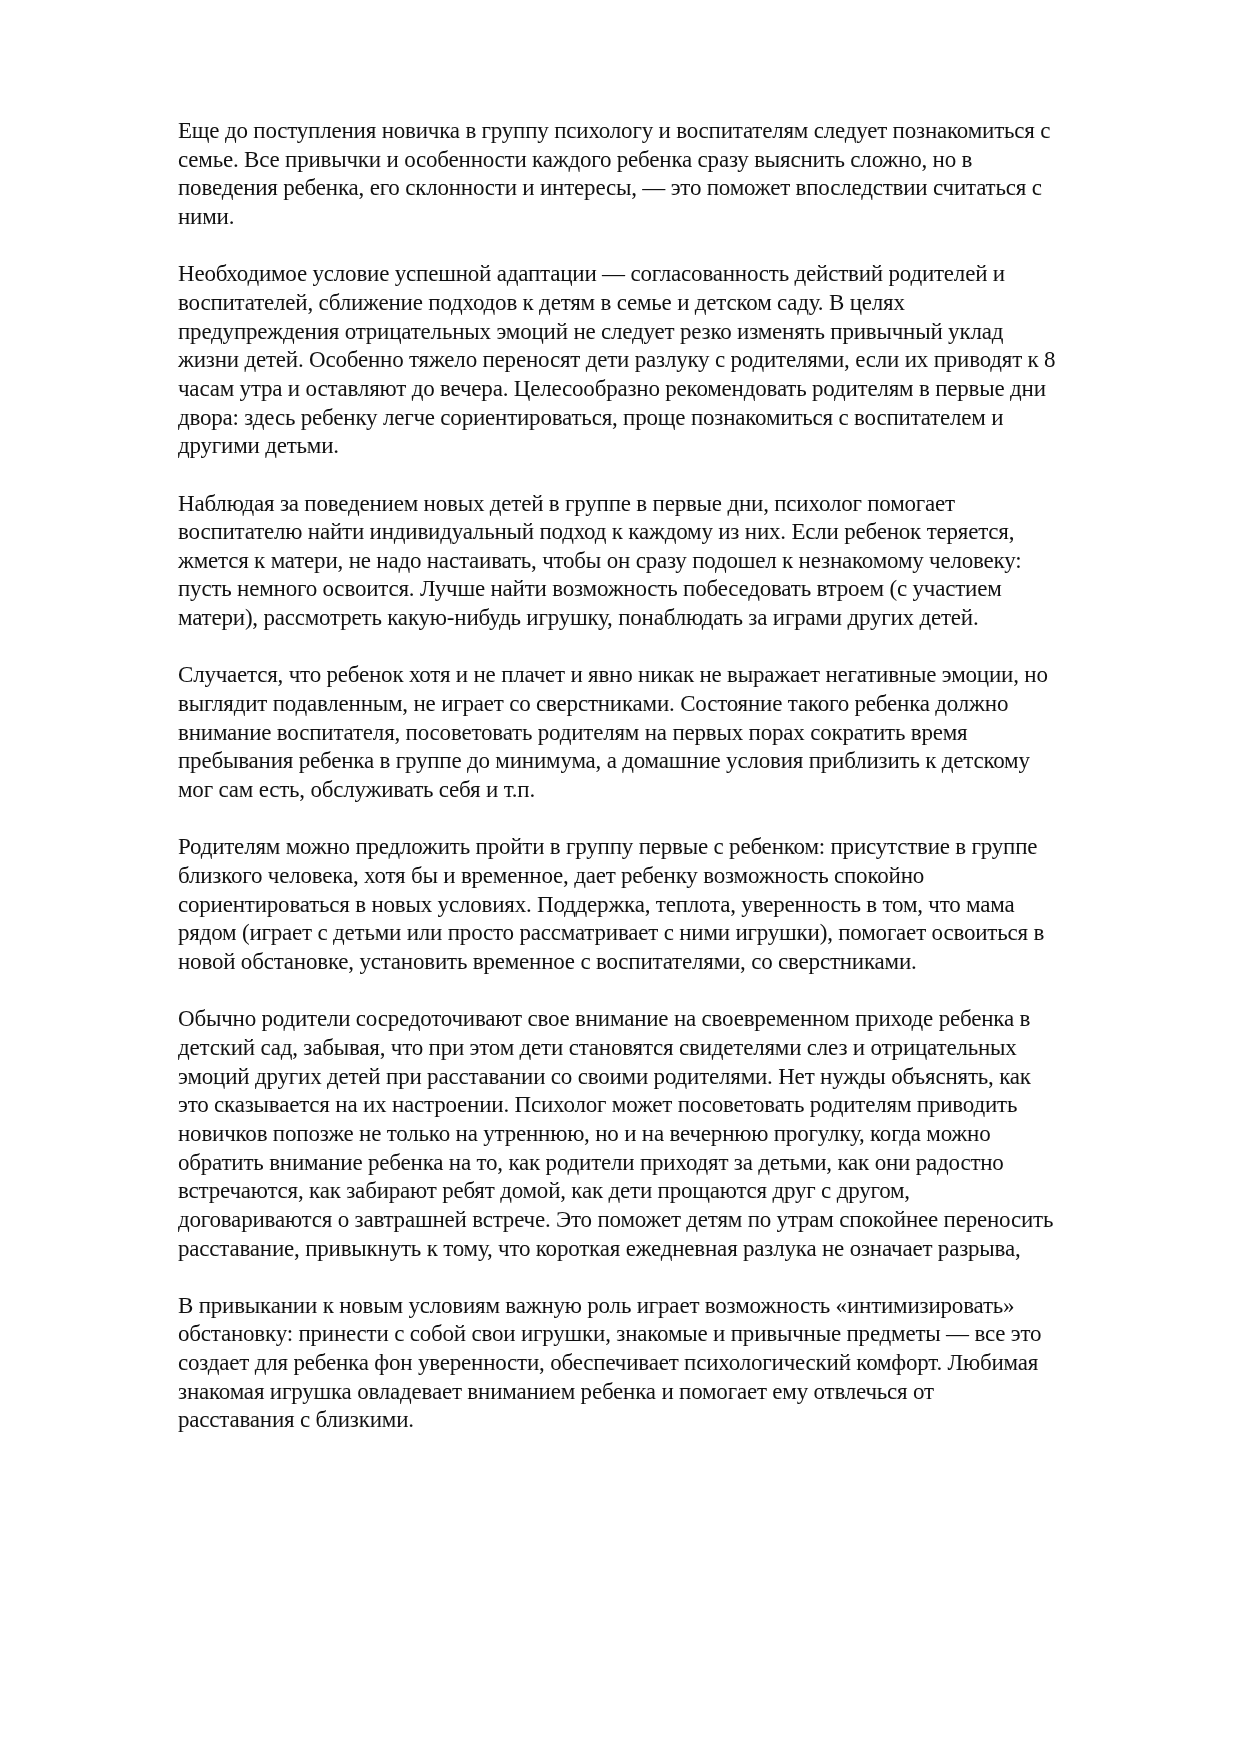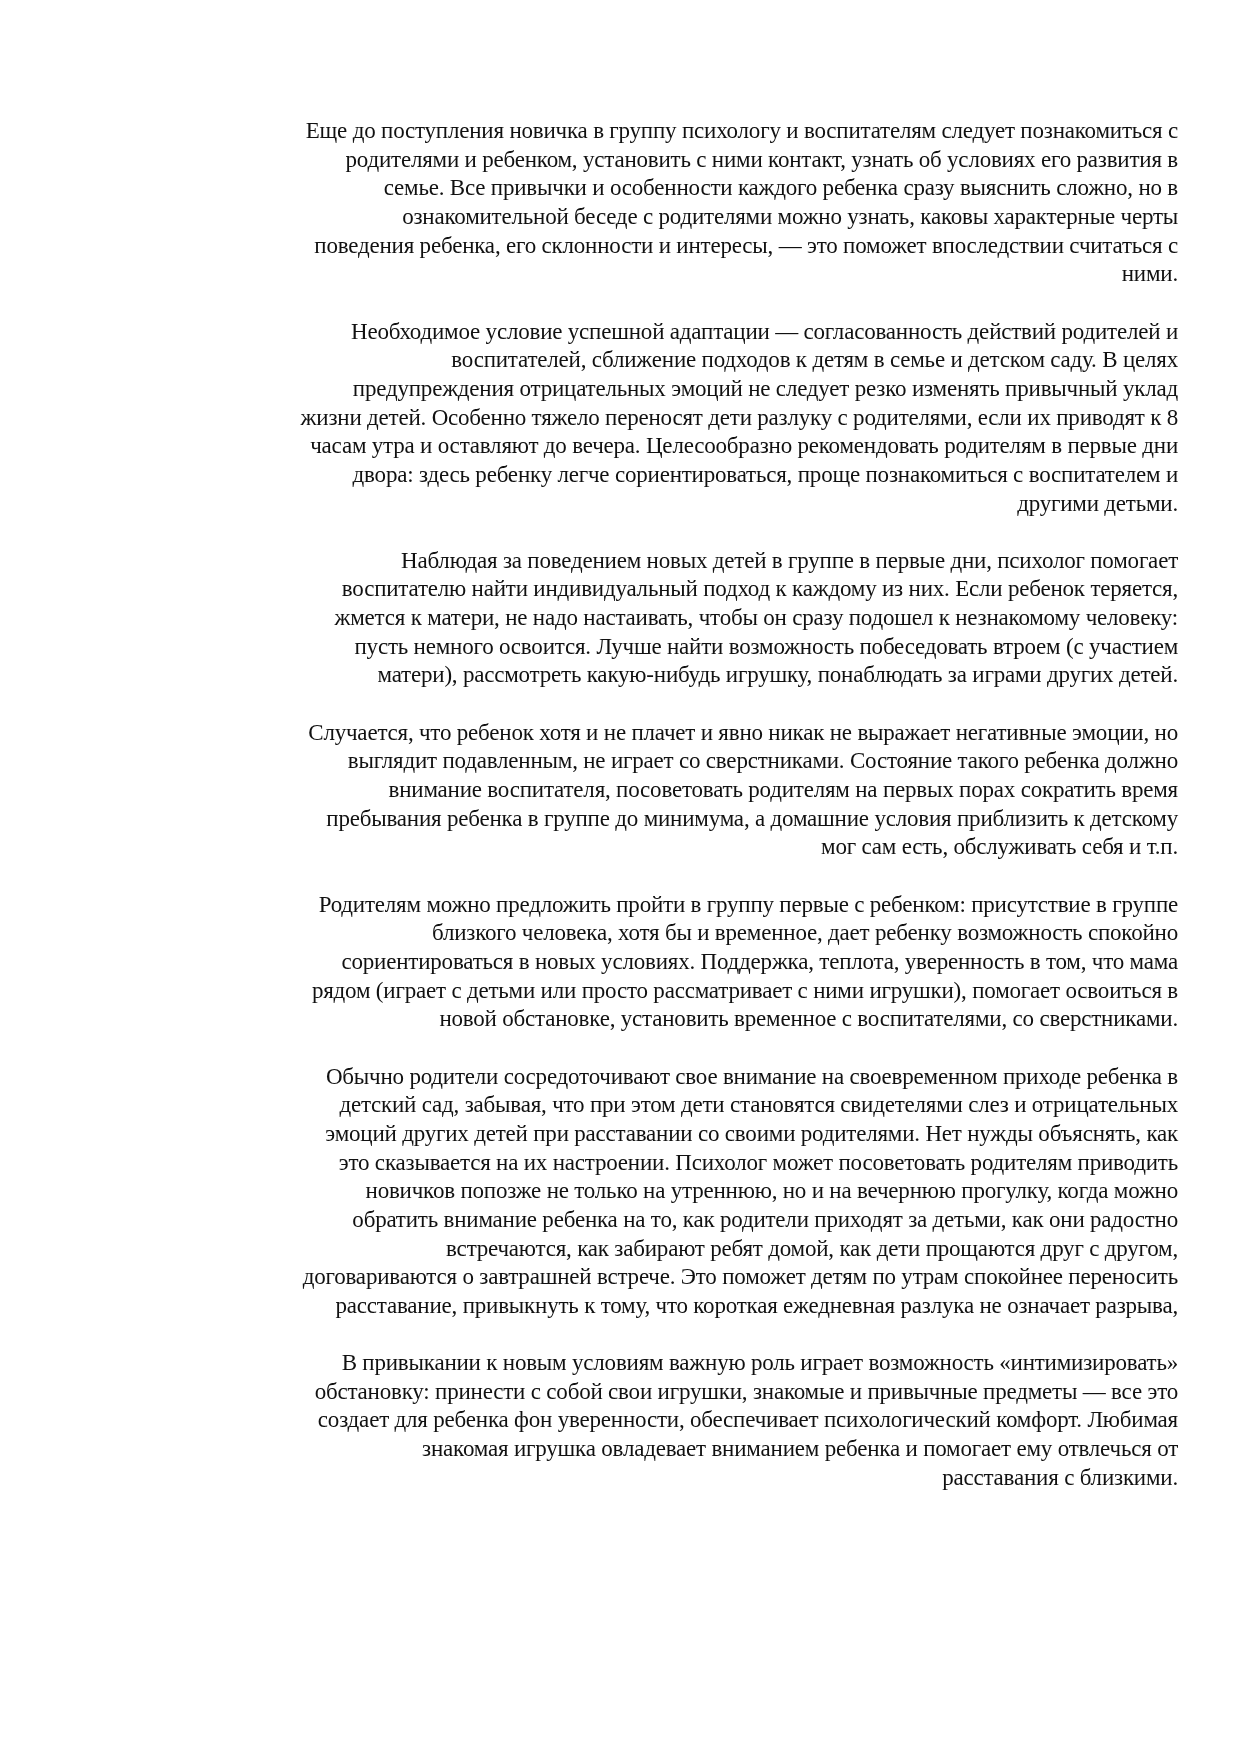--- a/index.html
+++ b/index.html
@@ -24,33 +24,30 @@
       color: #111111;
       letter-spacing: -0.2px;
     }
     .para {
       margin: 0 0 28.65px 0;
       padding: 0;
     }
     .line {
       display: block;
       white-space: nowrap;
-      text-align: right;
     }
   </style>
 </head>
 <body>
 
 <div class="page">
 
   <p class="para">
     <span class="line">Еще до поступления новичка в группу психологу и воспитателям следует познакомиться с</span>
-    <span class="line">родителями и ребенком, установить с ними контакт, узнать об условиях его развития в</span>
     <span class="line">семье. Все привычки и особенности каждого ребенка сразу выяснить сложно, но в</span>
-    <span class="line">ознакомительной беседе с родителями можно узнать, каковы характерные черты</span>
     <span class="line">поведения ребенка, его склонности и интересы, — это поможет впоследствии считаться с</span>
     <span class="line">ними.</span>
   </p>
 
   <p class="para">
     <span class="line">Необходимое условие успешной адаптации — согласованность действий родителей и</span>
     <span class="line">воспитателей, сближение подходов к детям в семье и детском саду. В целях</span>
     <span class="line">предупреждения отрицательных эмоций не следует резко изменять привычный уклад</span>
     <span class="line">жизни детей. Особенно тяжело переносят дети разлуку с родителями, если их приводят к 8</span>
     <span class="line">часам утра и оставляют до вечера. Целесообразно рекомендовать родителям в первые дни</span>

